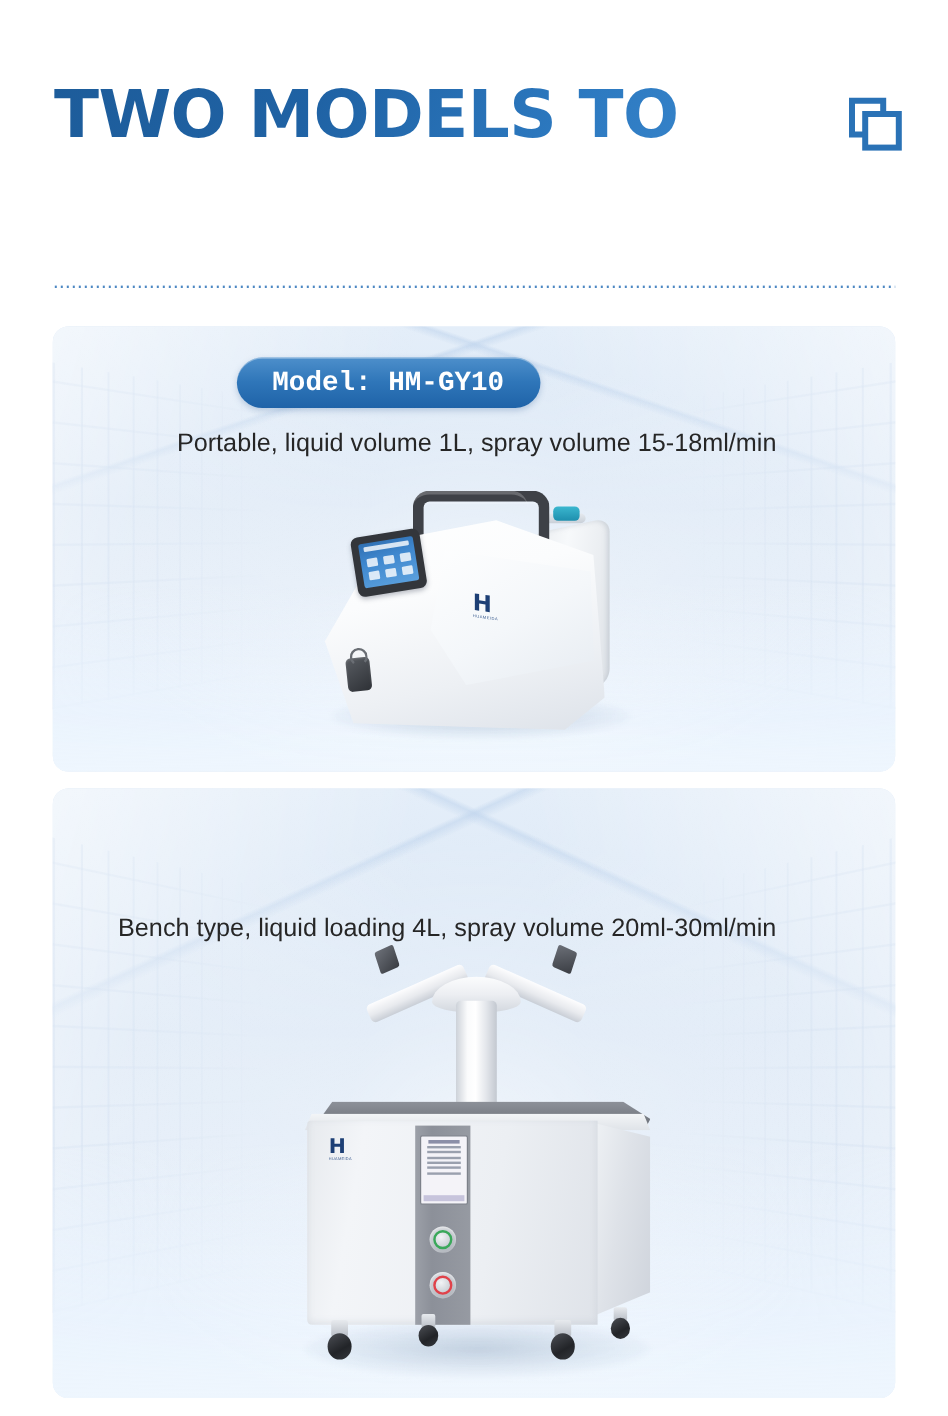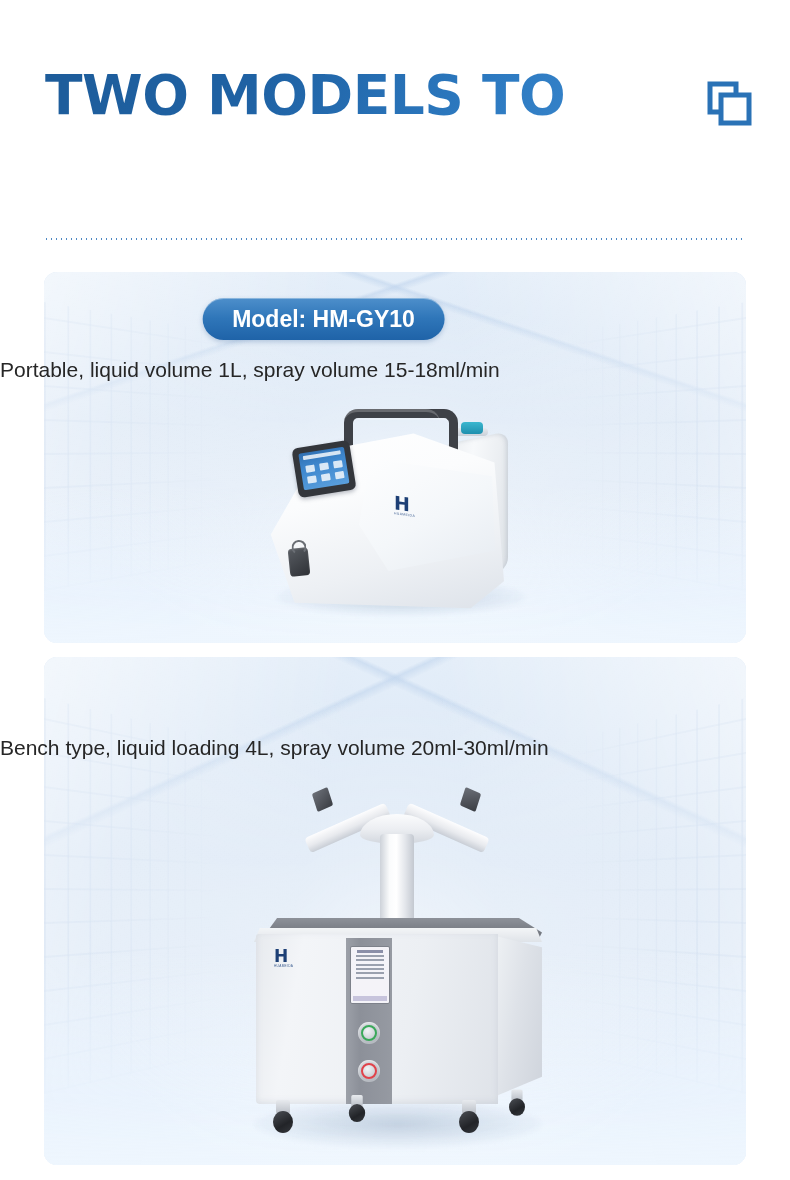--- a/index.html
+++ b/index.html
@@ -87,32 +87,32 @@
     background:radial-gradient(ellipse at 50% 58%, rgba(255,255,255,.55) 0%, rgba(255,255,255,0) 62%);
   }
 
   
   .badge{
     position:absolute;left:50%;transform:translateX(-50%);
     height:42px;line-height:42px;padding:0 30px;border-radius:21px;
     color:#ffffff;font-size:23px;font-weight:600;white-space:nowrap;
     background:linear-gradient(180deg,#4d8fcb 0%,#2f76b9 48%,#1f63a8 100%);
     box-shadow:0 2px 5px rgba(30,80,140,.25), inset 0 1px 0 rgba(255,255,255,.35);
-    font-family:Liberation Sans, sans-serif;
+    font-family:Liberation Mono, monospace;
   }
   #badge-1{top:298px;}
   #badge-2{top:683px;}
 
   .card-desc{
-    position:absolute;left:0;width:100%;text-align:left;
+    position:absolute;left:0;width:100%;text-align:right;
     font-size:21px;color:#262626;
     font-family:"Liberation Sans",sans-serif;
   }
   #desc-1{top:358px;}
-  #desc-2{top:736px;}
+  #desc-2{top:762px;}
 
   
   .product1{position:absolute;left:258px;top:400px;width:290px;height:235px;}
   .p1-shadow{
     position:absolute;left:18px;top:178px;width:250px;height:38px;border-radius:50%;
     background:radial-gradient(ellipse at 50% 50%, rgba(120,145,175,.38) 0%, rgba(140,165,195,.14) 55%, rgba(255,255,255,0) 78%);
     filter:blur(2px);
   }
   .p1-handle{
     position:absolute;left:86px;top:9px;width:96px;height:34px;

